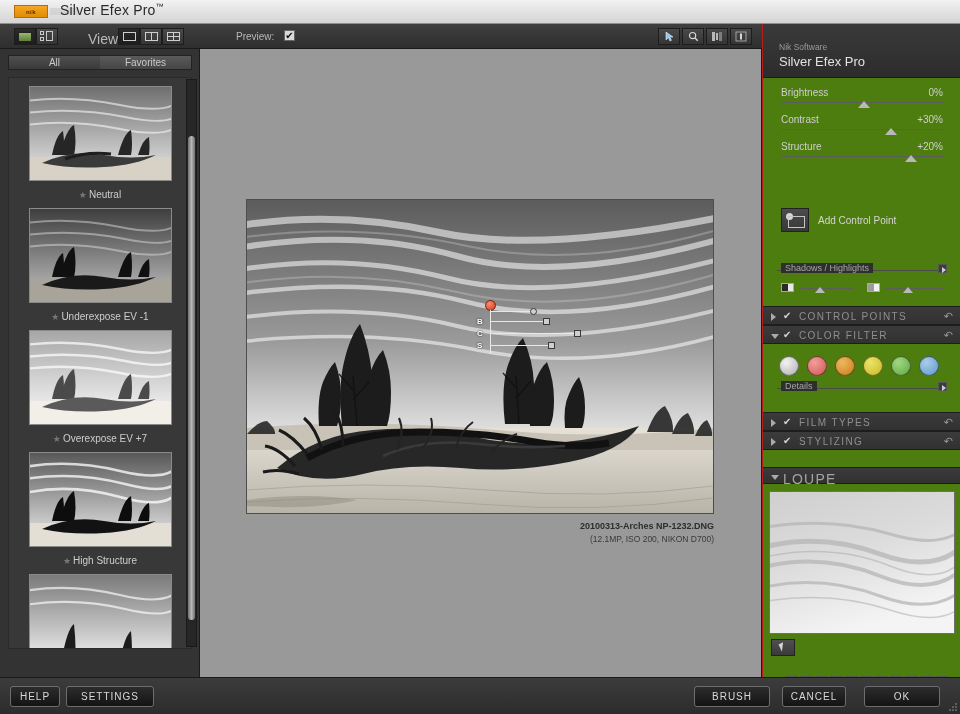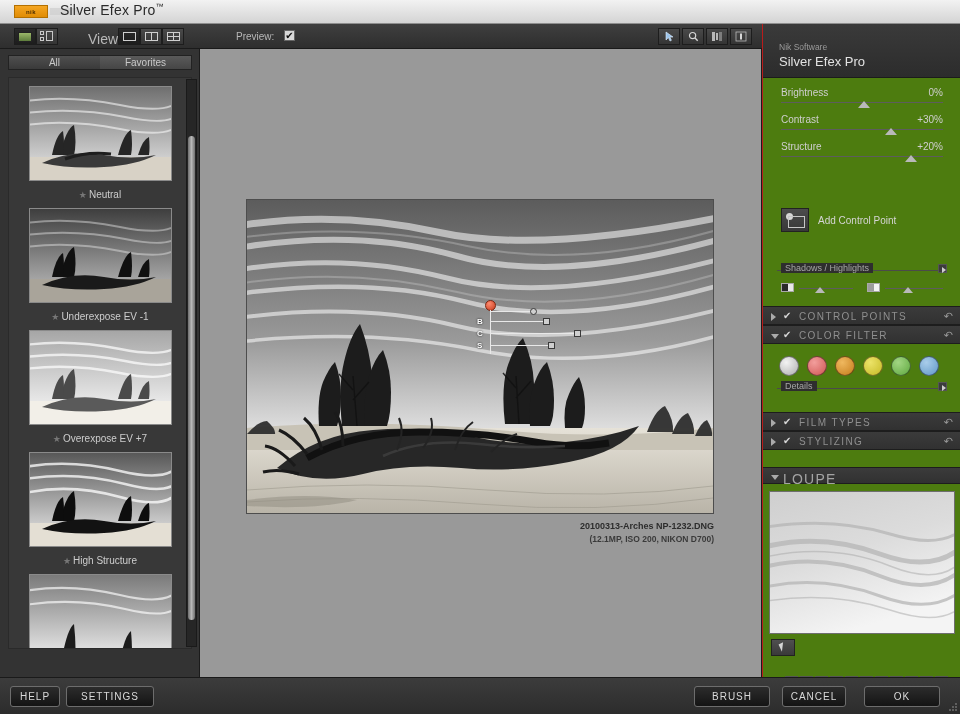--- a/index.html
+++ b/index.html
@@ -124,21 +124,21 @@
   }
   .photo-wrap{ position:absolute; left:46px; top:150px; width:468px; height:315px; }
   .photo{
     width:468px; height:315px; border:1px solid #4d4d4d;
     position:relative; overflow:hidden;
   }
   .caption{
     position:absolute; left:46px; top:471px; width:468px; text-align:right;
     font-size:9px; color:#2d2d2d; line-height:13px; font-weight:bold;
   }
-  .caption .sub{ font-weight:bold; color:#3a3a3a; font-size:8.5px;}
+  .caption .sub{ font-weight:normal; color:#3a3a3a; font-size:8.5px;}
 
   
   .cp{ position:absolute; left:238px; top:100px; }
   .cp-dot{
     position:absolute; left:0; top:0; width:11px; height:11px; border-radius:50%;
     background:radial-gradient(circle at 35% 30%, #ff8a6e, #c63b1e);
     border:1px solid #7d2410; cursor:pointer;
   }
   .cp-spine{ position:absolute; left:5px; top:10px; width:1px; height:44px; background:#e8e8e8; }
   .cp-row{ position:absolute; left:5px; height:1px; background:#e8e8e8; }

